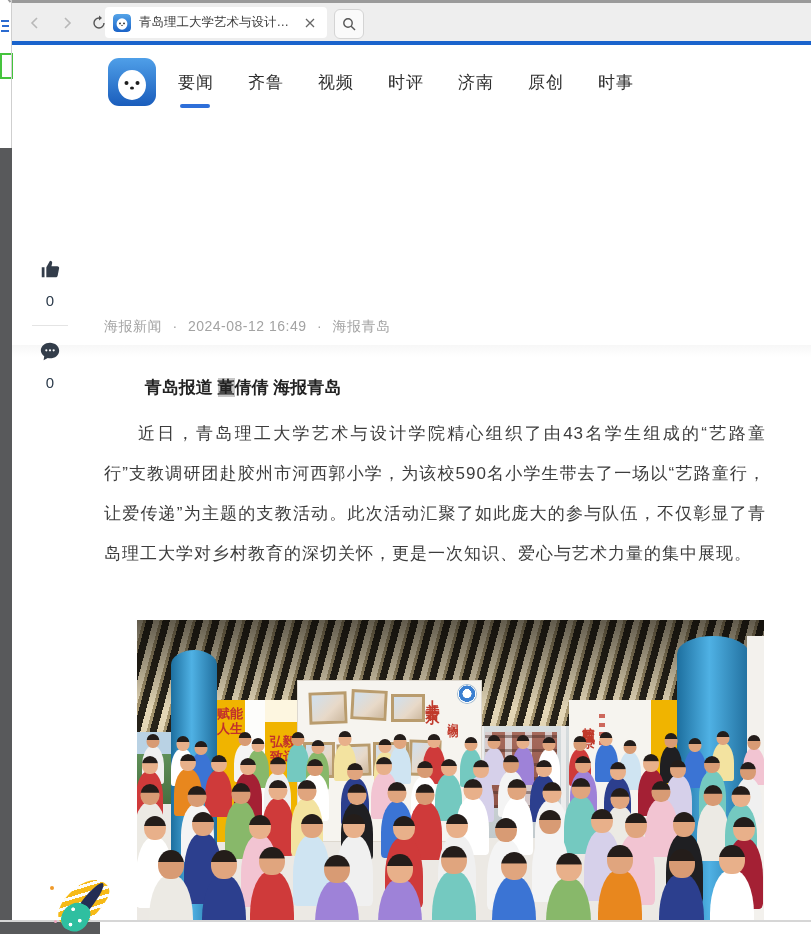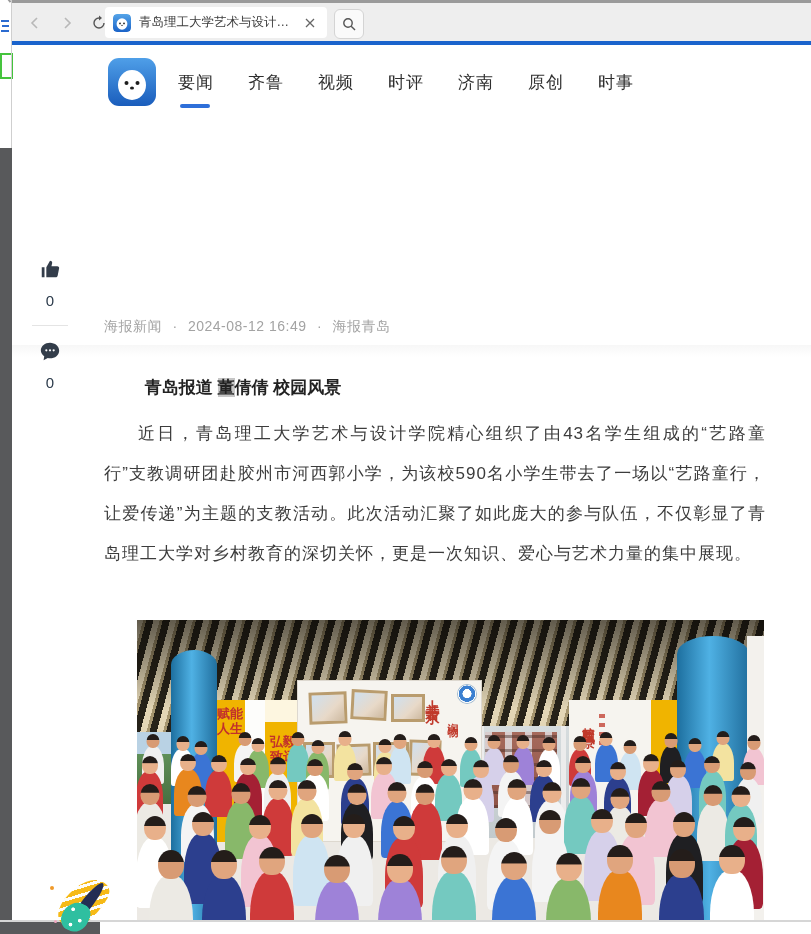--- a/index.html
+++ b/index.html
@@ -221,21 +221,21 @@
             <circle cx="8" cy="11.3" r="1.2" fill="#fff"></circle>
             <circle cx="12" cy="11.3" r="1.2" fill="#fff"></circle>
             <circle cx="16" cy="11.3" r="1.2" fill="#fff"></circle>
           </svg>
       </span>
       <div class="cnt">0</div>
     </div>
   </div>
 
   <div class="a-reporter">
-    <span>青岛报道 </span><span class="hl">董</span><span>倩倩 校园风景</span>
+    <span>青岛报道 </span><span class="hl">董</span><span>倩倩 海报青岛</span>
   </div>
   <div class="a-body">近日，青岛理工大学艺术与设计学院精心组织了由43名学生组成的“艺路童行”支教调研团赴胶州市河西郭小学，为该校590名小学生带去了一场以“艺路童行，让爱传递”为主题的支教活动。此次活动汇聚了如此庞大的参与队伍，不仅彰显了青岛理工大学对乡村教育的深切关怀，更是一次知识、爱心与艺术力量的集中展现。</div>
 
   <div class="photo">
     <div class="ph-ceiling"></div>
     <div class="ph-green"></div>
     <div class="ph-window">
       <div class="ph-building"></div>
       <div class="mullion" style="left:12px;"></div>
       <div class="mullion" style="left:94px;"></div>

